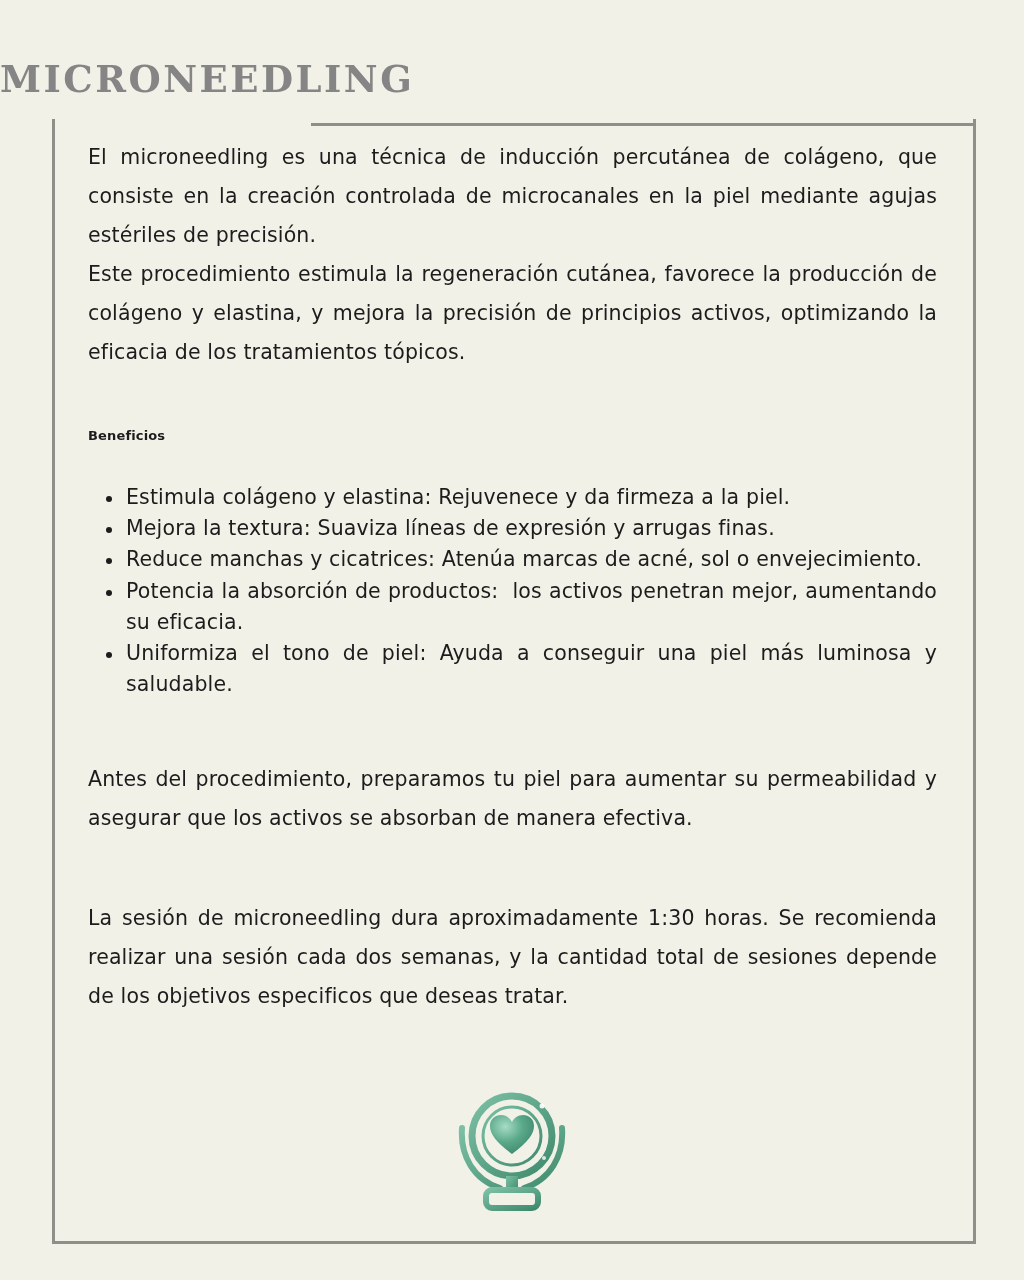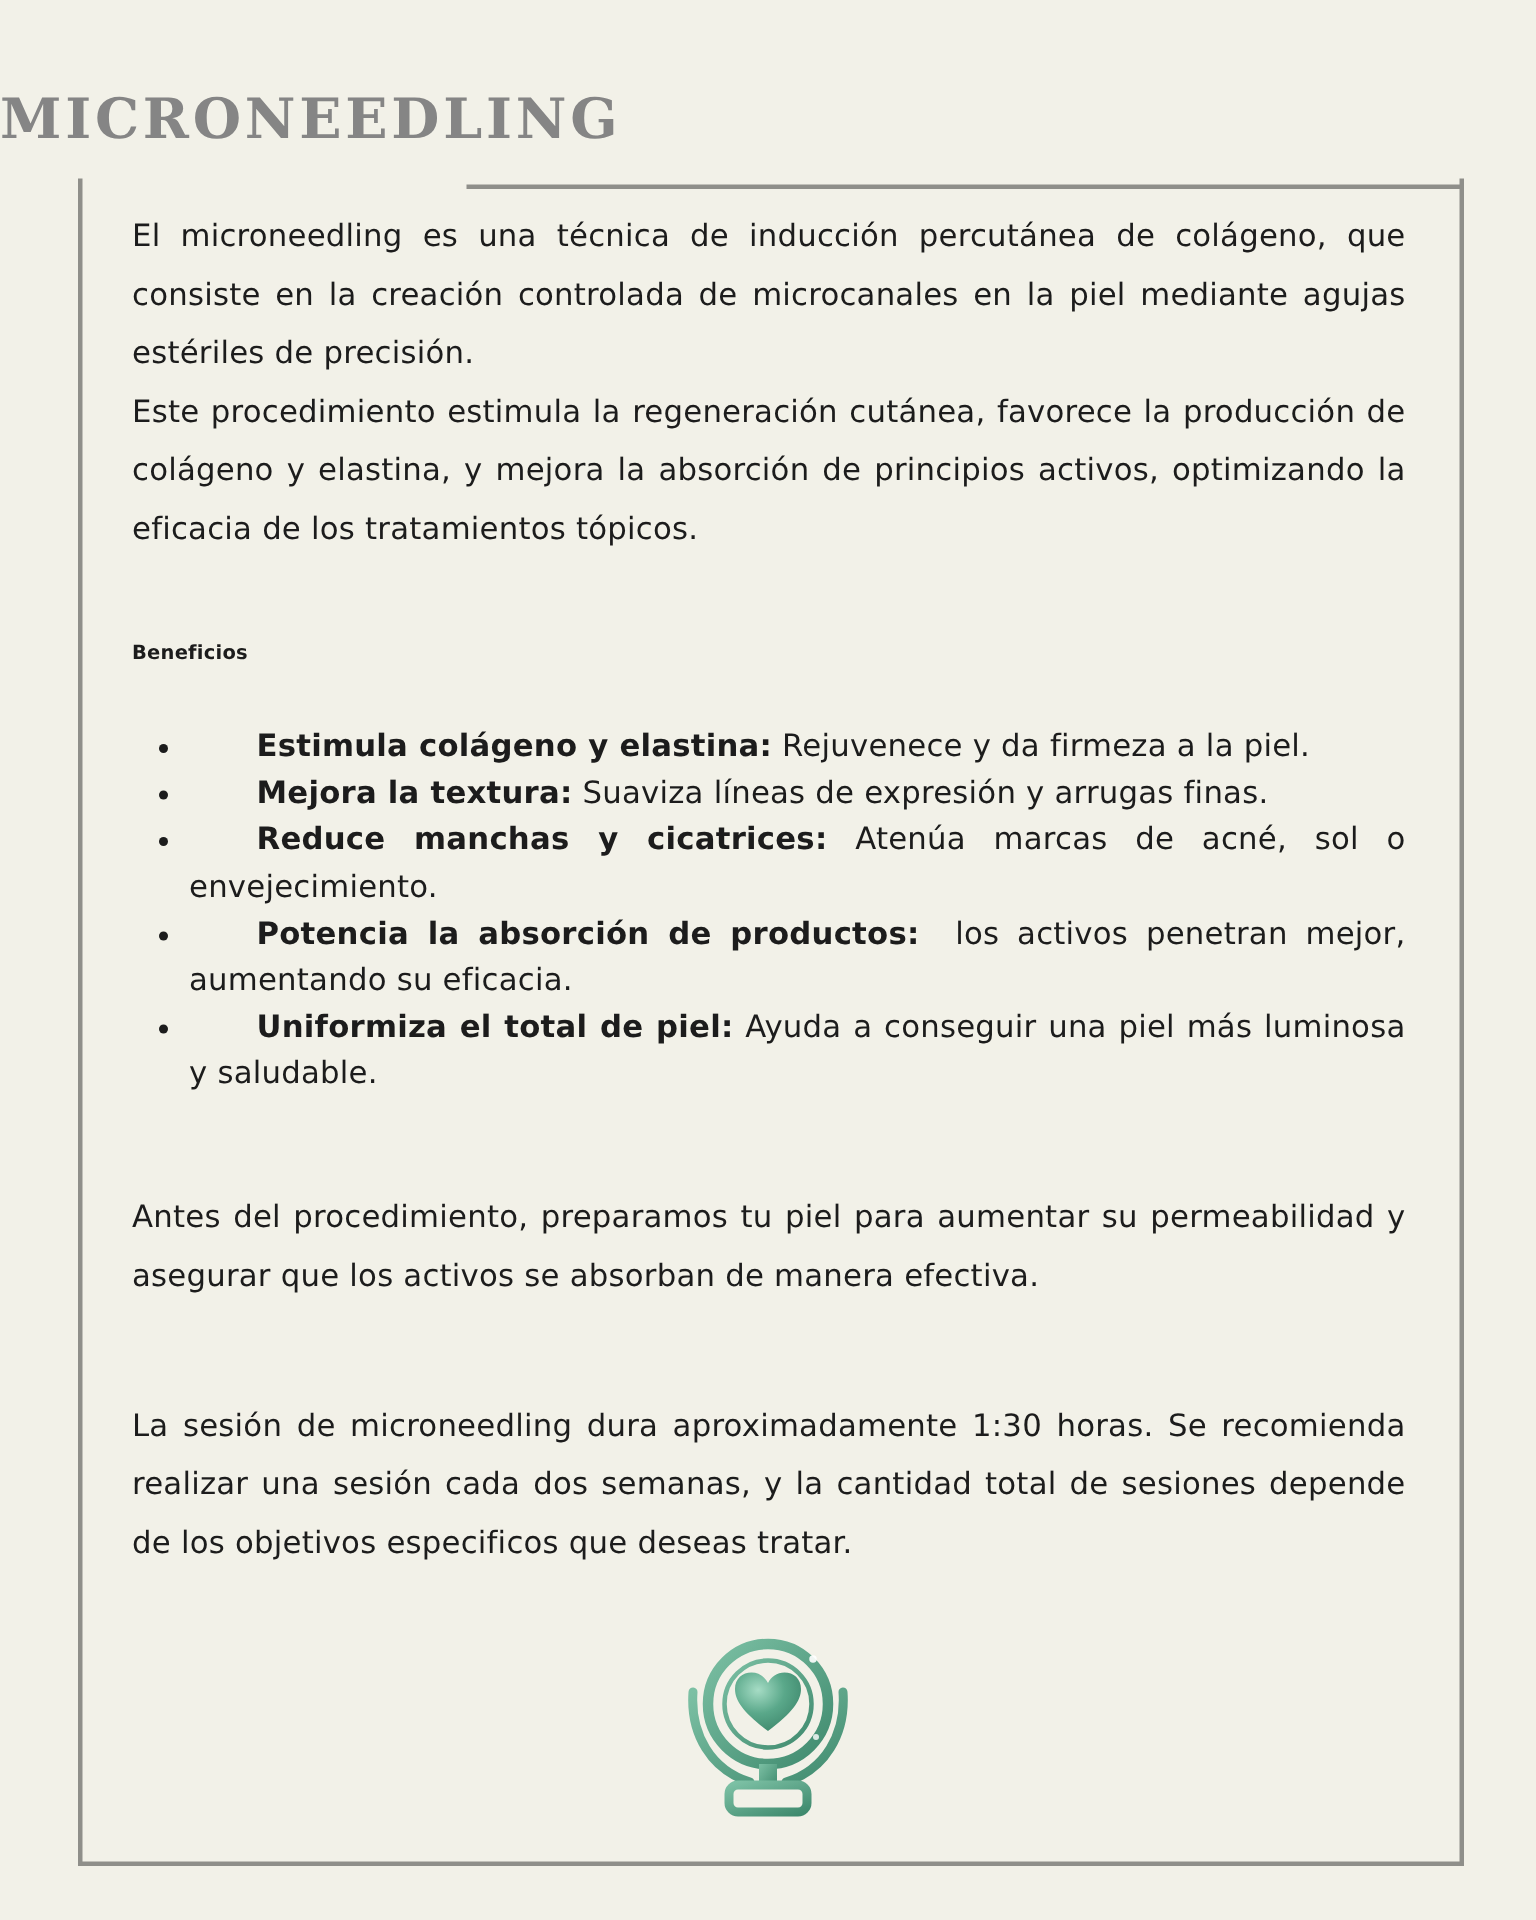--- a/index.html
+++ b/index.html
@@ -73,21 +73,21 @@
   }
   .bullet {
     position: absolute;
     left: 18px;
     top: 14px;
     width: 6px;
     height: 6px;
     background: #1c1c1c;
     border-radius: 50%;
   }
-  .benefit b { font-weight: bold; margin-left: 45px; }
+  .benefit b { font-weight: normal; }
   .after-list { margin-top: 60px; }
 
   .icon-wrap {
     position: absolute;
     left: 456px;
     top: 1090px;
     width: 112px;
     height: 124px;
   }
 </style>
@@ -96,21 +96,21 @@
 
 <h1 class="title">MICRONEEDLING</h1>
 
 <div class="frame-line line-left"></div>
 <div class="frame-line line-top"></div>
 <div class="frame-line line-right"></div>
 <div class="frame-line line-bottom"></div>
 
 <div class="content">
   <p class="para">El microneedling es una técnica de inducción percutánea de colágeno, que consiste en la creación controlada de microcanales en la piel mediante agujas estériles de precisión.</p>
-  <p class="para">Este procedimiento estimula la regeneración cutánea, favorece la producción de colágeno y elastina, y mejora la absorción de principios activos, optimizando la eficacia de los tratamientos tópicos.</p>
+  <p class="para">Este procedimiento estimula la regeneración cutánea, favorece la producción de colágeno y elastina, y mejora la precisión de principios activos, optimizando la eficacia de los tratamientos tópicos.</p>
 
   <h2 class="heading">Beneficios</h2>
 
   <ul class="benefits">
     <li class="benefit">
       <span class="bullet"></span>
       <b>Estimula colágeno y elastina:</b><span> Rejuvenece y da firmeza a la piel.</span>
     </li>
     <li class="benefit">
       <span class="bullet"></span>
@@ -119,21 +119,21 @@
     <li class="benefit">
       <span class="bullet"></span>
       <b>Reduce manchas y cicatrices:</b><span> Atenúa marcas de acné, sol o envejecimiento.</span>
     </li>
     <li class="benefit">
       <span class="bullet"></span>
       <b>Potencia la absorción de productos:</b><span style="white-space: pre-wrap;">  los activos penetran mejor, aumentando su eficacia.</span>
     </li>
     <li class="benefit">
       <span class="bullet"></span>
-      <b>Uniformiza el total de piel:</b><span> Ayuda a conseguir una piel más luminosa y saludable.</span>
+      <b>Uniformiza el tono de piel:</b><span> Ayuda a conseguir una piel más luminosa y saludable.</span>
     </li>
   </ul>
 
   <p class="para after-list">Antes del procedimiento, preparamos tu piel para aumentar su permeabilidad y asegurar que los activos se absorban de manera efectiva.</p>
 
   <p class="para para-gap">La sesión de microneedling dura aproximadamente 1:30 horas. Se recomienda realizar una sesión cada dos semanas, y la cantidad total de sesiones depende de los objetivos especificos que deseas tratar.</p>
 </div>
 
 <div class="icon-wrap">
   <svg width="112" height="124" viewBox="0 0 112 124" xmlns="http://www.w3.org/2000/svg">

